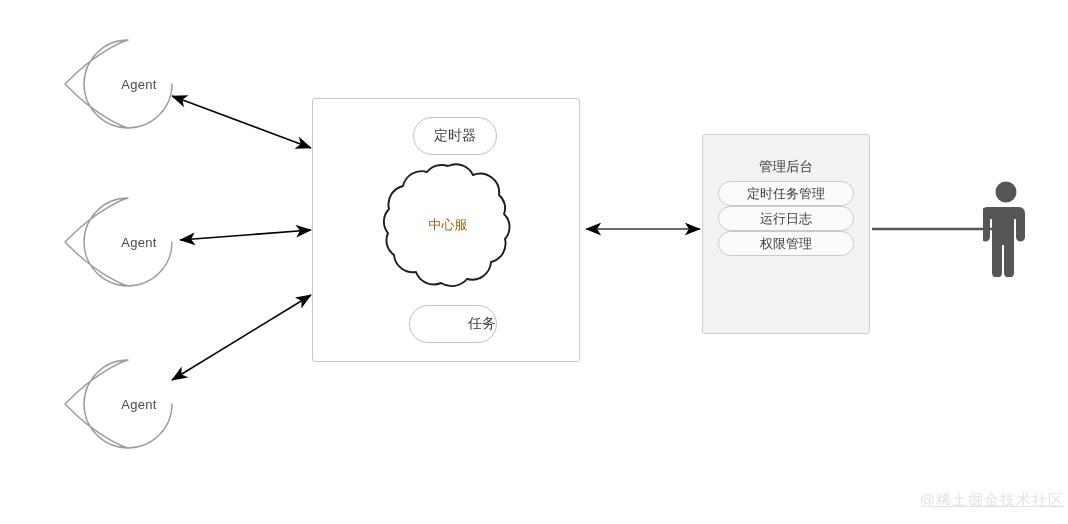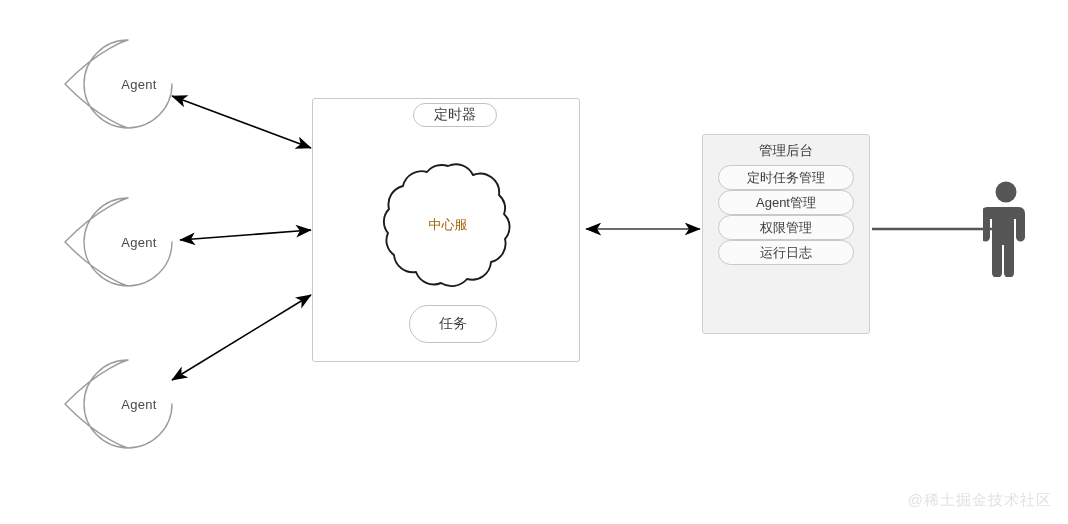--- a/index.html
+++ b/index.html
@@ -72,29 +72,30 @@
     justify-content: center;
     border: 1px solid #c2c2c2;
     border-radius: 999px;
     background: #ffffff;
     color: #3d3d3d;
     font-size: 14px;
     box-sizing: border-box;
   }
   #pill-timer {
     left: 100px;
-    top: 4px;
+    top: 18px;
     width: 84px;
-    height: 24px;
+    height: 38px;
   }
   #pill-task {
     left: 96px;
     top: 206px;
     width: 88px;
     height: 38px;
+    justify-content: flex-end;
   }
 
   
   #cloud-wrap {
     position: absolute;
     left: 68px;
     top: 62px;
     width: 134px;
     height: 128px;
   }
@@ -118,21 +119,21 @@
     top: 134px;
     width: 168px;
     height: 200px;
     background: #f2f2f2;
     border: 1px solid #cfcfcf;
     border-radius: 3px;
     box-sizing: border-box;
     display: flex;
     flex-direction: column;
     align-items: center;
-    padding-top: 7px;
+    padding-top: 23px;
   }
   #admin-title {
     font-size: 13.5px;
     color: #3a3a3a;
     margin-bottom: 5px;
     line-height: 18px;
   }
   .admin-item {
     width: 136px;
     height: 25px;
@@ -153,26 +154,27 @@
     position: absolute;
     left: 983px;
     top: 181px;
     width: 46px;
     height: 96px;
   }
 
   
   #watermark {
     position: absolute;
-    right: 16px;
+    right: 4px;
     bottom: 14px;
     font-size: 15px;
     color: #e2e2e2;
     letter-spacing: 1px;
     user-select: none;
+    text-decoration: underline;
   }
 </style>
 </head>
 <body>
 
 <div id="canvas">
 
   <svg id="wires" viewBox="0 0 1068 524" width="1068" height="524">
     <defs>
       <marker id="arrEnd" markerWidth="11" markerHeight="11" refX="9.5" refY="4" orient="auto" markerUnits="strokeWidth">
@@ -247,27 +249,24 @@
     </div>
   </div>
 
   <div id="admin-panel">
     <div id="admin-title">管理后台</div>
 
     <div class="admin-item">
       <span>定时任务管理</span>
     </div>
     <div class="admin-item">
-      <span>Agent管理</span>
+      <span>运行日志</span>
     </div>
     <div class="admin-item">
       <span>权限管理</span>
-    </div>
-    <div class="admin-item">
-      <span>运行日志</span>
     </div>
   </div>
 
   <div id="actor">
     <svg width="46" height="96" viewBox="0 0 46 96">
       <circle cx="23" cy="11" r="10.5" fill="#565656"></circle>
       <path d="M10,26 h26 a6,6 0 0 1 6,6 v24 a4.5,4.5 0 0 1 -9,0 v-18 h-2 v54 a5,5 0 0 1 -10,0 v-28 h-2 v28 a5,5 0 0 1 -10,0 v-54 h-2 v18 a4.5,4.5 0 0 1 -9,0 v-24 a6,6 0 0 1 6,-6 Z" fill="#565656"></path>
     </svg>
   </div>
 

